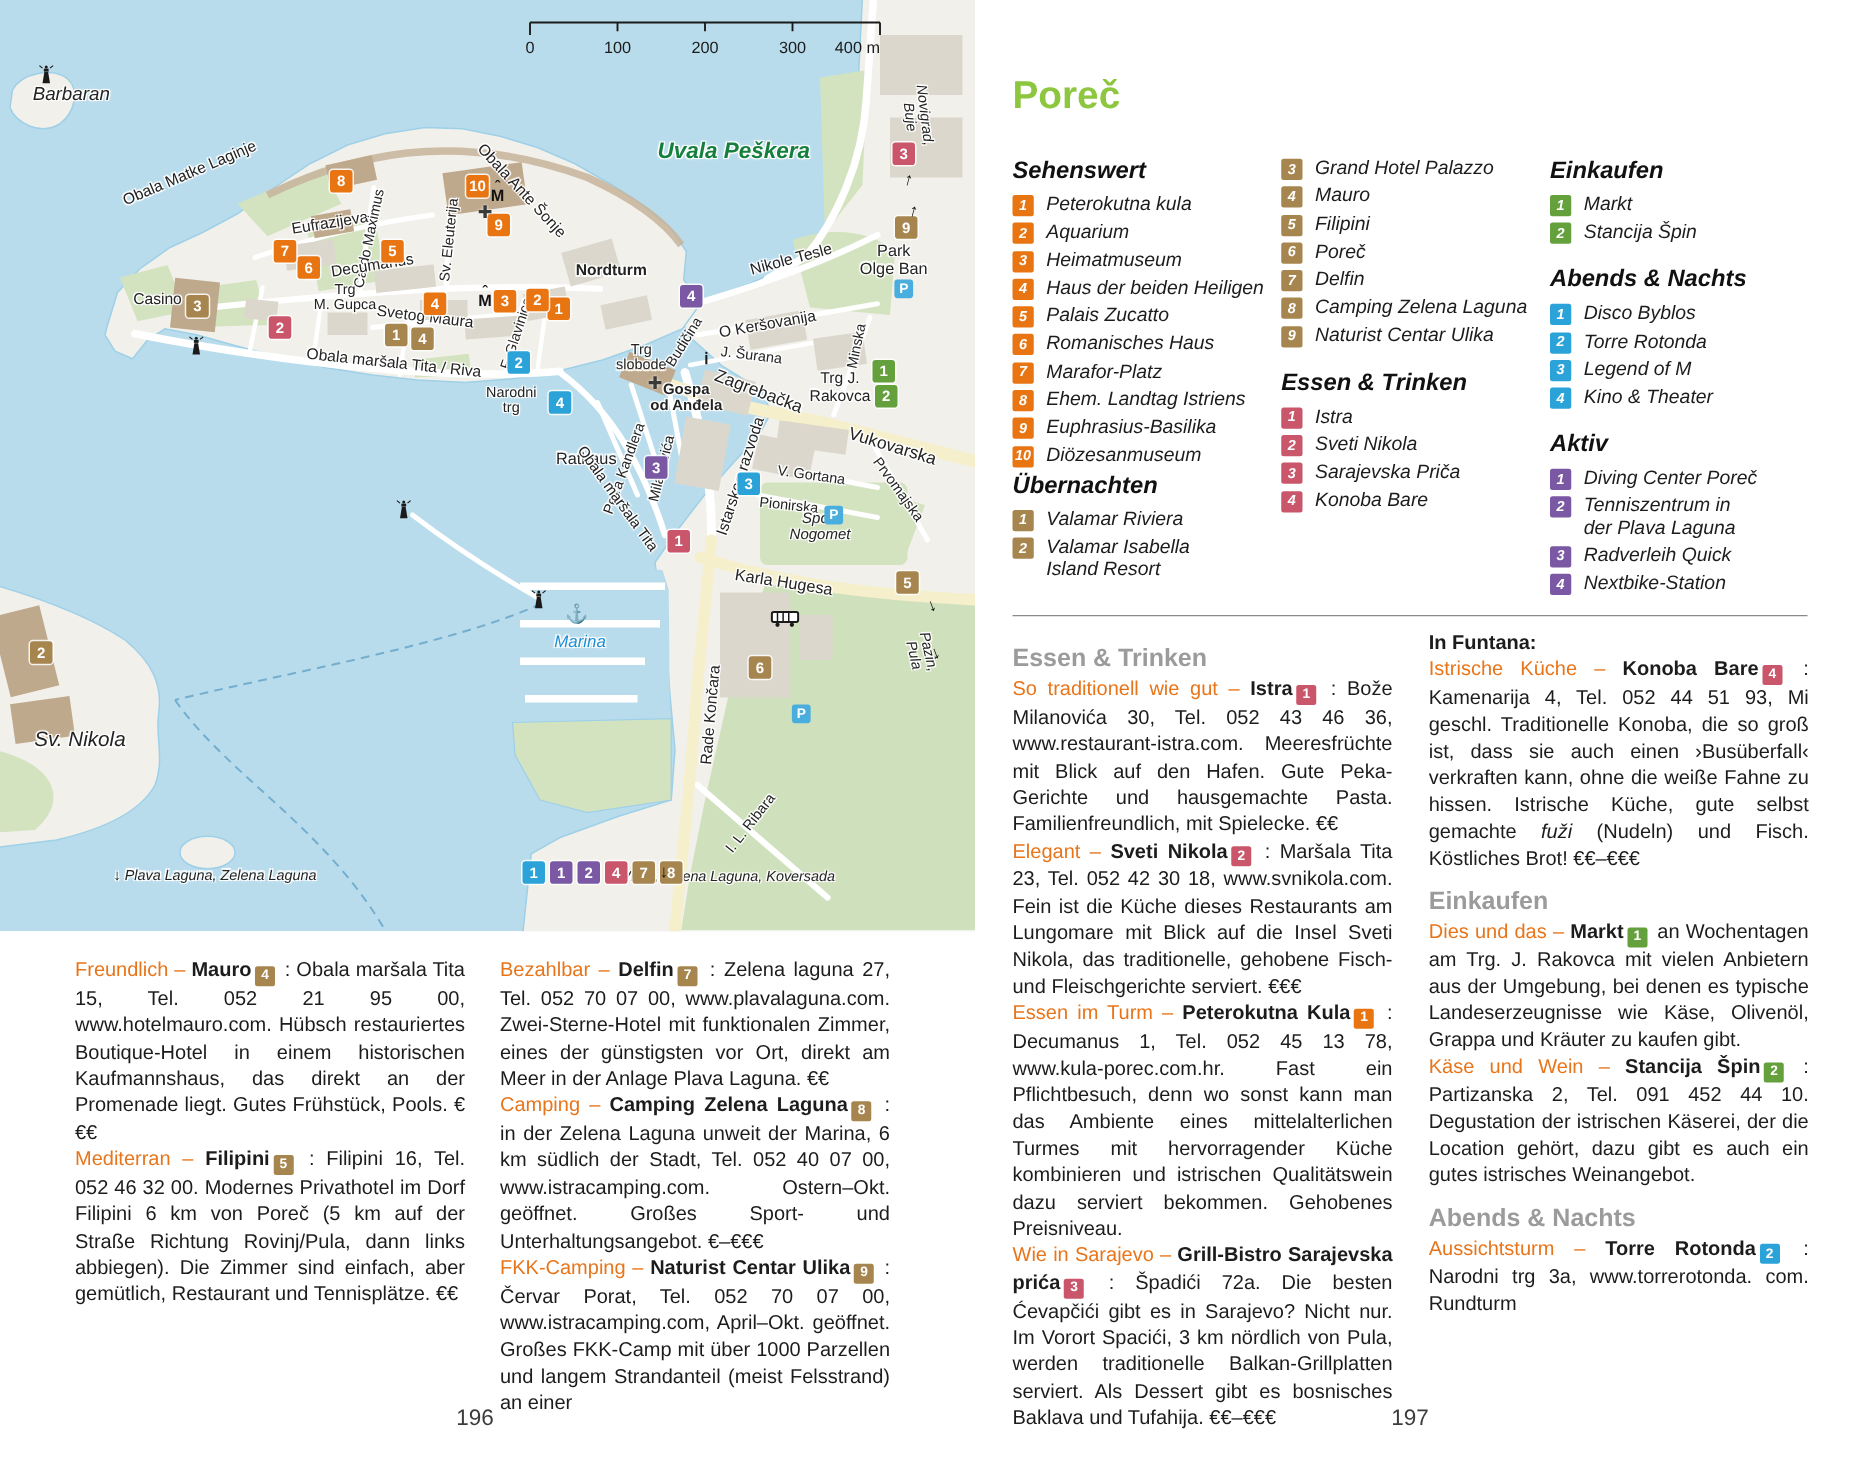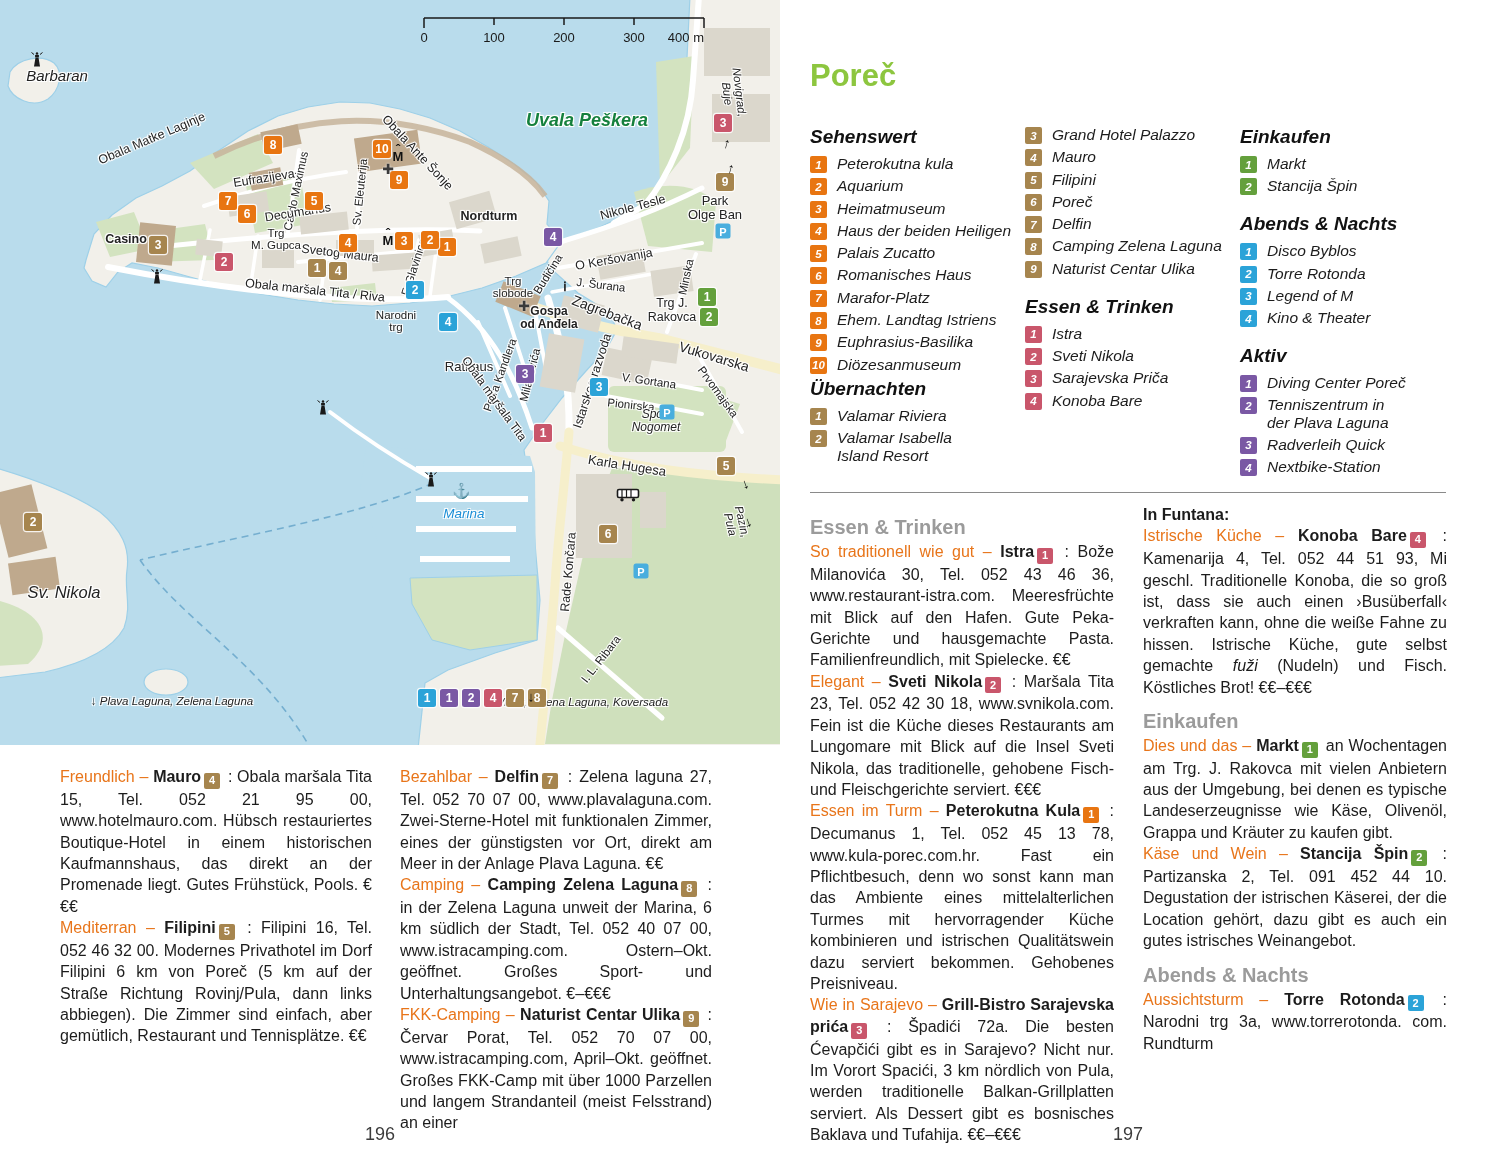--- a/index.html
+++ b/index.html
@@ -159,33 +159,33 @@
       <div class="lbl" style="left: 152px; top: 139px; font-size: 12.5px; transform: translate(-50%, -50%) rotate(-23deg);">Obala Matke Laginje</div>
       <div class="lbl" style="left: 417px; top: 153px; font-size: 12.5px; transform: translate(-50%, -50%) rotate(47deg);">Obala Ante Šonje</div>
       <div class="lbl" style="left: 264px; top: 179px; font-size: 12.5px; transform: translate(-50%, -50%) rotate(-9deg);">Eufrazijeva</div>
       <div class="lbl" style="left: 296px; top: 191px; font-size: 11.5px; transform: translate(-50%, -50%) rotate(-78deg);">Cardo Maximus</div>
       <div class="lbl" style="left: 360px; top: 192px; font-size: 11.5px; transform: translate(-50%, -50%) rotate(-84deg);">Sv. Eleuterija</div>
       <div class="lbl" style="left: 298px; top: 213px; font-size: 12.5px; transform: translate(-50%, -50%) rotate(-9deg);">Decumanus</div>
       <div class="lbl" style="left: 489px; top: 217px; font-size: 12.5px; transform: translate(-50%, -50%); font-weight: bold;">Nordturm</div>
       <div class="lbl" style="left: 633px; top: 208px; font-size: 12.5px; transform: translate(-50%, -50%) rotate(-15deg);">Nikole Tesle</div>
       <div class="lbl" style="left: 687px; top: 208px; font-size: 13px; transform: translate(-50%, -50%);  margin-left: 28px;">Park
 Olge Ban</div>
-      <div class="lbl" style="left: 126px; top: 240px; font-size: 12.5px; transform: translate(-50%, -50%); font-weight: bold;">Casino</div>
+      <div class="lbl" style="left: 126px; top: 240px; font-size: 12.5px; transform: translate(-50%, -50%); font-weight: normal;">Casino</div>
       <div class="lbl" style="left: 276px; top: 239px; font-size: 11.5px; transform: translate(-50%, -50%);">Trg
 M. Gupca</div>
       <div class="lbl" style="left: 340px; top: 254px; font-size: 12.5px; transform: translate(-50%, -50%) rotate(7deg);">Svetog Maura</div>
       <div class="lbl" style="left: 614px; top: 260px; font-size: 12.5px; transform: translate(-50%, -50%) rotate(-10deg);">O Keršovanija</div>
       <div class="lbl" style="left: 601px; top: 285px; font-size: 11.5px; transform: translate(-50%, -50%) rotate(7deg);">J. Šurana</div>
       <div class="lbl" style="left: 414px; top: 267px; font-size: 11.5px; transform: translate(-50%, -50%) rotate(-72deg);">F. Glavinica</div>
       <div class="lbl" style="left: 686px; top: 277px; font-size: 11.5px; transform: translate(-50%, -50%) rotate(-78deg);">Minska</div>
       <div class="lbl" style="left: 513px; top: 287px; font-size: 11.5px; transform: translate(-50%, -50%);">Trg
 slobode</div>
       <div class="lbl" style="left: 548px; top: 274px; font-size: 11.5px; transform: translate(-50%, -50%) rotate(-58deg);">Budičina</div>
       <div class="lbl" style="left: 315px; top: 291px; font-size: 12.5px; transform: translate(-50%, -50%) rotate(6deg);">Obala maršala Tita / Riva</div>
-      <div class="lbl" style="left: 396px; top: 321px; font-size: 11.5px; transform: translate(-50%, -50%);">Narodni
+      <div class="lbl" style="left: 409px; top: 321px; font-size: 11.5px; transform: translate(-50%, -50%);">Narodni
 trg</div>
       <div class="lbl" style="left: 607px; top: 313px; font-size: 14px; transform: translate(-50%, -50%) rotate(21deg);">Zagrebačka</div>
       <div class="lbl" style="left: 672px; top: 310px; font-size: 12.5px; transform: translate(-50%, -50%);">Trg J.
 Rakovca</div>
       <div class="lbl" style="left: 714px; top: 357px; font-size: 14px; transform: translate(-50%, -50%) rotate(17deg);">Vukovarska</div>
       <div class="lbl" style="left: 718px; top: 392px; font-size: 11.5px; transform: translate(-50%, -50%) rotate(54deg);">Prvomajska</div>
       <div class="lbl" style="left: 549px; top: 318px; font-size: 12px; transform: translate(-50%, -50%); font-weight: bold;">Gospa
 od Anđela</div>
       <div class="lbl" style="left: 448px; top: 367px; font-size: 13px; transform: translate(-50%, -50%); margin-left: 21px;">Rathaus</div>
       <div class="lbl" style="left: 500px; top: 375px; font-size: 11.5px; transform: translate(-50%, -50%) rotate(-70deg);">Petra Kandlera</div>

